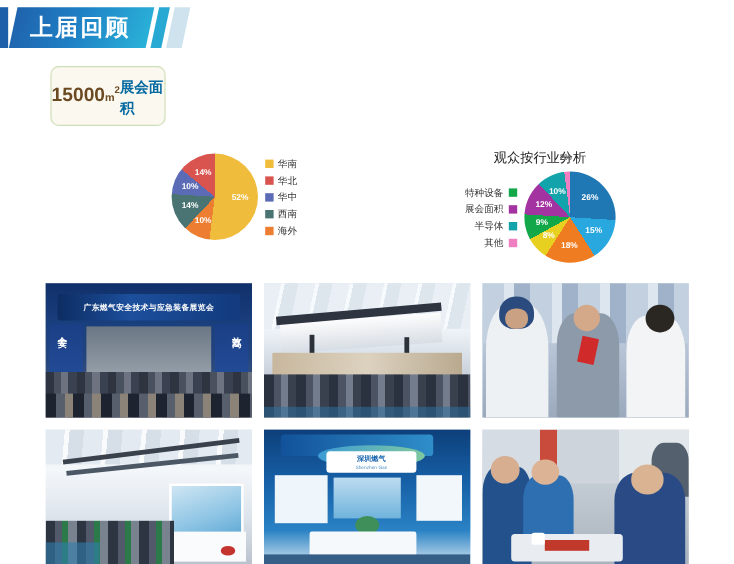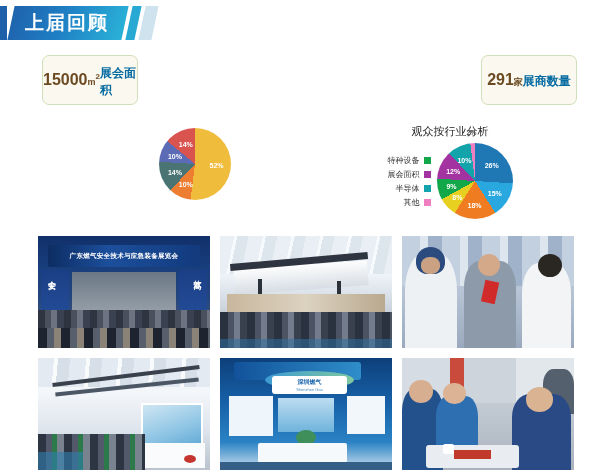--- a/index.html
+++ b/index.html
@@ -157,38 +157,54 @@
   <div class="hdr-slash2"></div>
 </div>
 
 <div class="stats">
   <div class="stat">
     <div class="big">
       <span>15000</span><span class="unit">m</span><span class="sup">2</span>
     </div>
     <div class="lbl">展会面积</div>
   </div>
-  <div class="stat">
-    <div class="big">
-      <span>291</span><span class="unit">家</span>
-    </div>
-    <div class="lbl">展商数量</div>
-  </div>
 </div>
 
 <div class="charts">
 
   <div class="chart-block" id="chart1">
     <div class="pie-row">
       <div class="pie" id="pie1" style="width: 72px; height: 72px; background: conic-gradient(rgb(240, 188, 60) 0deg, rgb(240, 188, 60) 187.2deg, rgb(237, 125, 49) 187.2deg, rgb(237, 125, 49) 223.2deg, rgb(74, 115, 115) 223.2deg, rgb(74, 115, 115) 273.6deg, rgb(91, 107, 181) 273.6deg, rgb(91, 107, 181) 309.6deg, rgb(217, 83, 79) 309.6deg, rgb(217, 83, 79) 360deg);">
           <div class="pie-lbl" style="left: 57.5574px; top: 37.3563px;">52%</div>
           <div class="pie-lbl" style="left: 26.8032px; top: 55.5443px;">10%</div>
           <div class="pie-lbl" style="left: 15.9168px; top: 43.9515px;">14%</div>
           <div class="pie-lbl" style="left: 15.9168px; top: 28.0485px;">10%</div>
           <div class="pie-lbl" style="left: 26.8032px; top: 16.4557px;">14%</div>
+        </div>
+      <div class="legend right" id="legend1">
+          <div class="legend-item">
+            <span class="swatch" style="background: rgb(240, 188, 60);"></span>
+            <span>华南</span>
+          </div>
+          <div class="legend-item">
+            <span class="swatch" style="background: rgb(217, 83, 79);"></span>
+            <span>华北</span>
+          </div>
+          <div class="legend-item">
+            <span class="swatch" style="background: rgb(91, 107, 181);"></span>
+            <span>华中</span>
+          </div>
+          <div class="legend-item">
+            <span class="swatch" style="background: rgb(74, 115, 115);"></span>
+            <span>西南</span>
+          </div>
+          <div class="legend-item">
+            <span class="swatch" style="background: rgb(237, 125, 49);"></span>
+            <span>海外</span>
+          </div>
         </div>
     </div>
   </div>
 
   <div class="chart-block" id="chart2">
     <div class="chart-title">观众按行业分析</div>
     <div class="pie-row">
       <div class="legend left" id="legend2l">
           <div class="legend-item">
             <span>特种设备</span>

